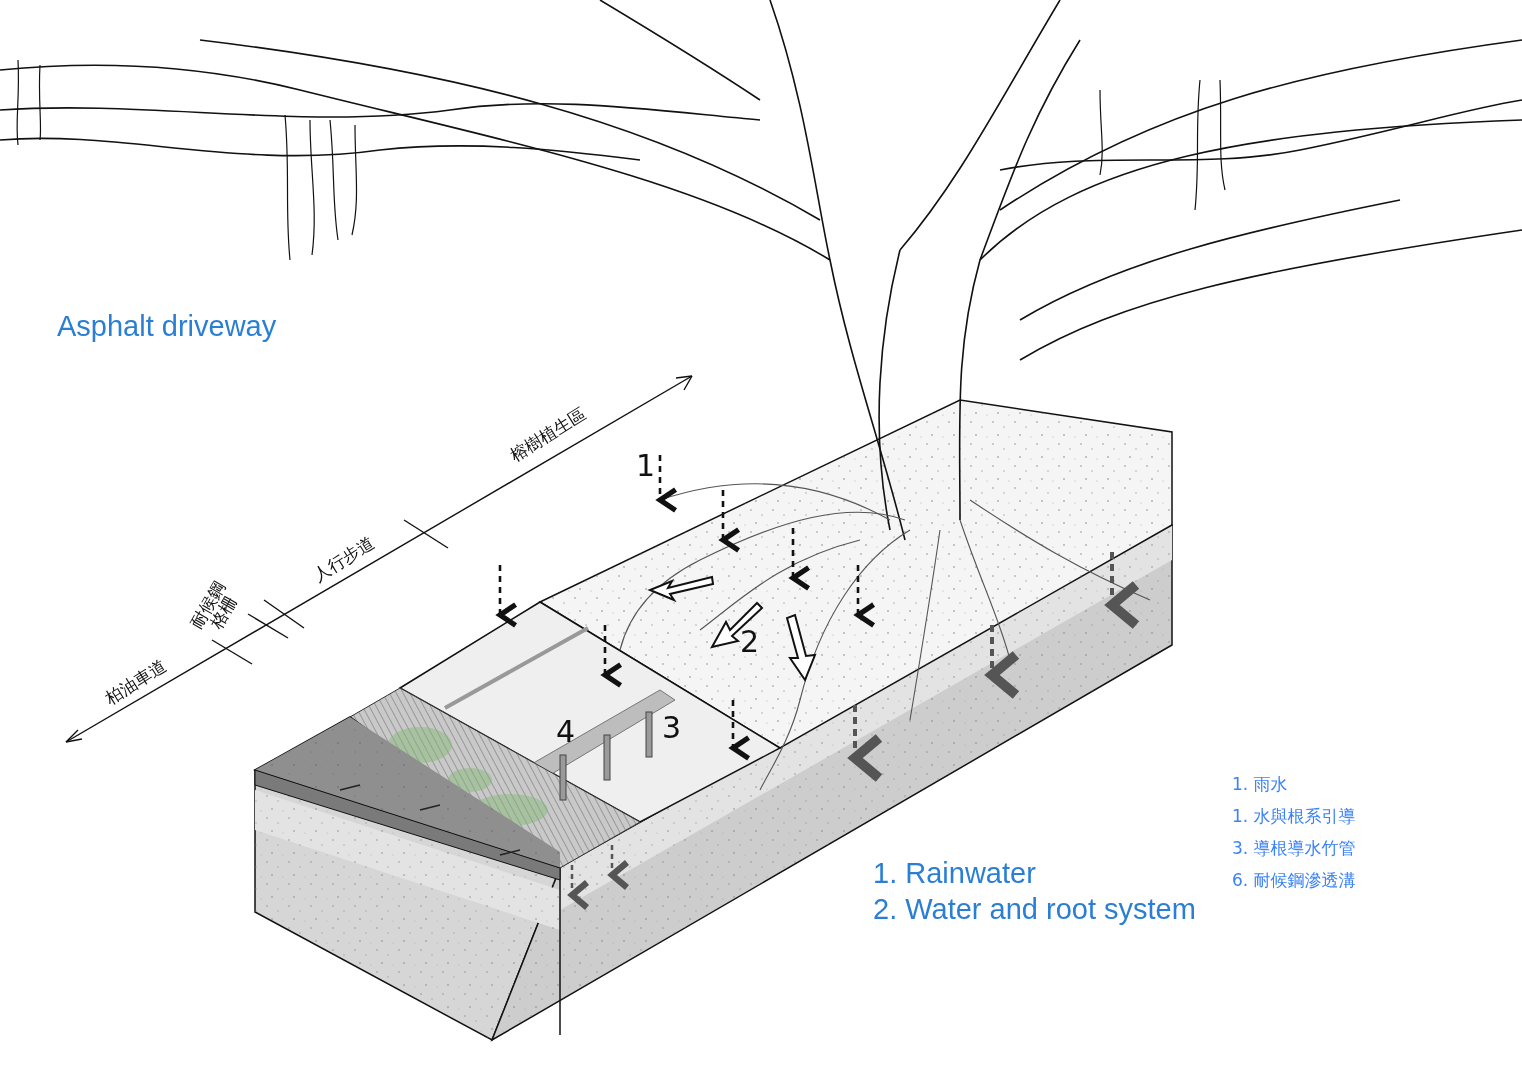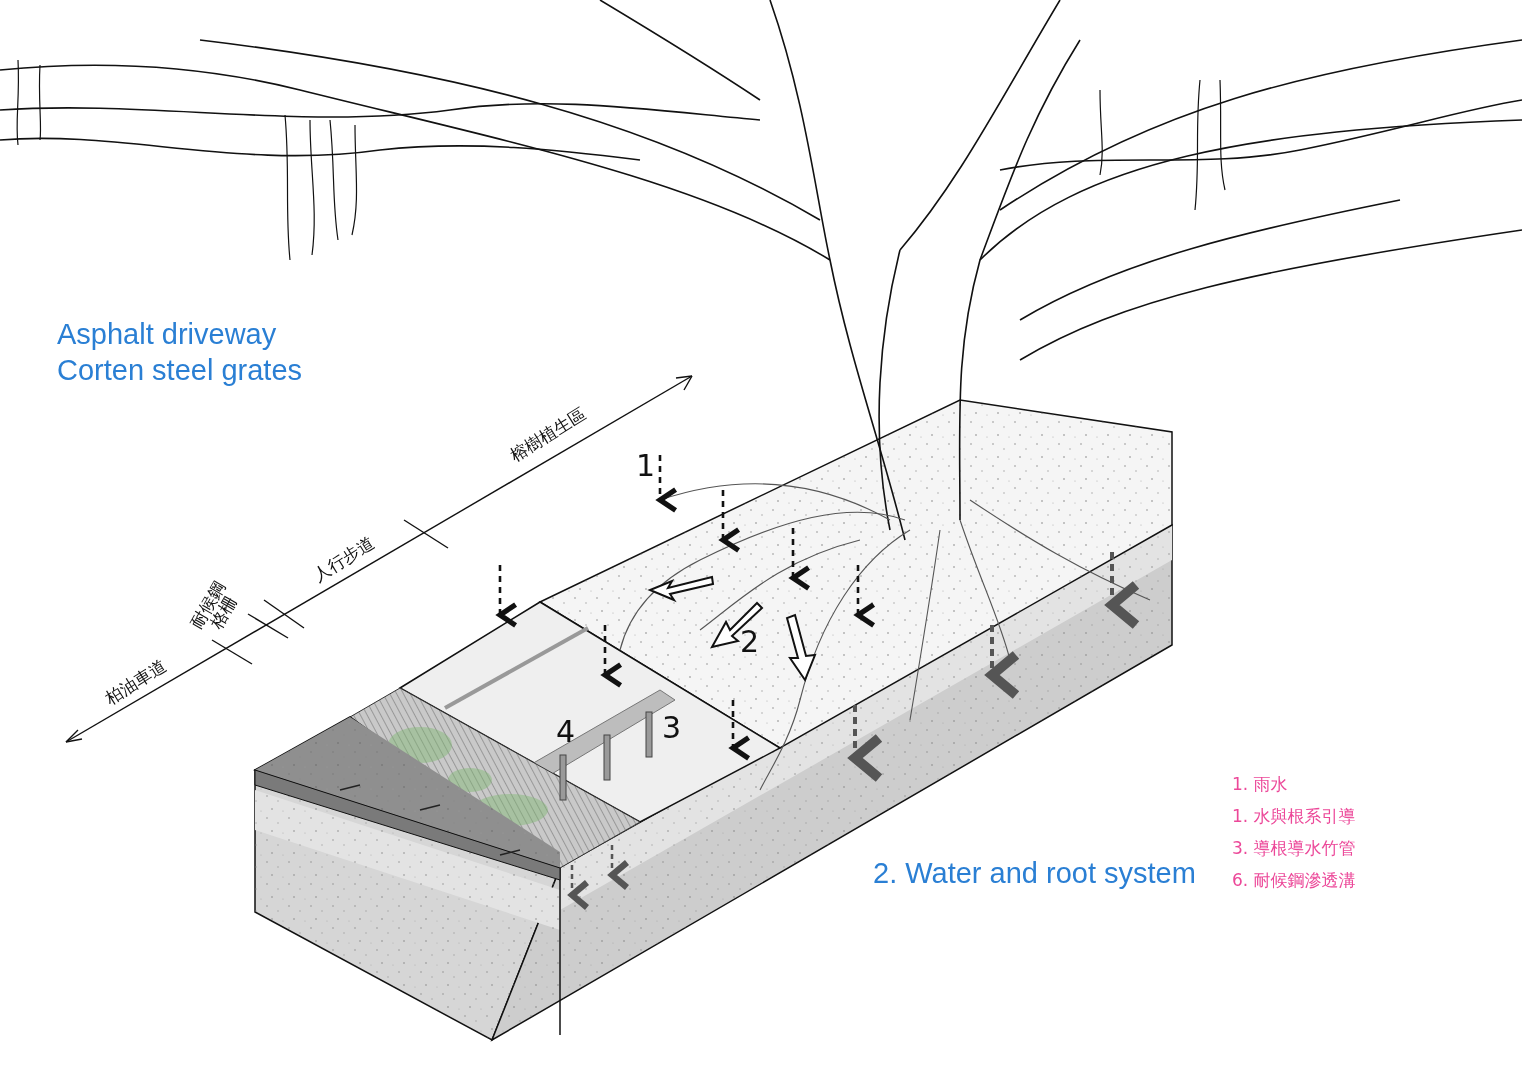--- a/index.html
+++ b/index.html
@@ -1,21 +1,21 @@
 <!DOCTYPE html>
 <html><head>
   <meta charset="utf-8">
   <style>
     html, body { margin: 0; padding: 0; background: #ffffff; }
     body { width: 1522px; height: 1076px; position: relative; overflow: hidden; font-family: "Liberation Sans", sans-serif; }
     #scene { position: absolute; left: 0; top: 0; width: 1522px; height: 1076px; }
     .blue-label { position: absolute; color: #2a7fd4; font-family: "Liberation Sans", sans-serif; font-size: 29px; line-height: 36px; white-space: nowrap; }
-    #zones { left: 57px; top: 316px; }
+    #zones { left: 57px; top: 308px; }
     #legend-en { left: 873px; top: 855px; }
-    #legend-zh { position: absolute; left: 1232px; top: 768px; font-family: "DejaVu Sans", sans-serif; font-size: 17px; line-height: 32px; color: #ec4899; white-space: nowrap; }
+    #legend-zh { position: absolute; left: 1232px; top: 768px; font-family: "DejaVu Sans", sans-serif; font-size: 17px; line-height: 32px; color: #3b82f6; white-space: nowrap; }
     .zh-dim { font-family: "DejaVu Sans", sans-serif; font-size: 17px; fill: #111; }
     .num { font-family: "DejaVu Sans", sans-serif; font-size: 30px; fill: #111; }
   </style>
 </head>
 <body>
 
 <svg id="scene" viewBox="0 0 1522 1076" xmlns="http://www.w3.org/2000/svg">
   <defs>
     <pattern id="speck" width="22" height="22" patternUnits="userSpaceOnUse">
       <circle cx="3" cy="4" r="0.8" fill="#777"></circle>
@@ -159,25 +159,25 @@
   </g>
 
   <text class="num" x="636" y="476">1</text>
   <text class="num" x="740" y="652">2</text>
   <text class="num" x="662" y="738">3</text>
   <text class="num" x="556" y="742">4</text>
 </svg>
 
 <div id="zones" class="blue-label">
   <div>Asphalt driveway</div>
-  <div>Corten steel grates</div>
 </div>
 
 <div id="legend-zh">
   <div>1. 雨水</div>
   <div>1. 水與根系引導</div>
   <div>3. 導根導水竹管</div>
   <div>6. 耐候鋼滲透溝</div>
 </div>
 
 <div id="legend-en" class="blue-label">
+  <div>1. Rainwater</div>
   <div>2. Water and root system</div>
 </div>
 
 </body></html>

